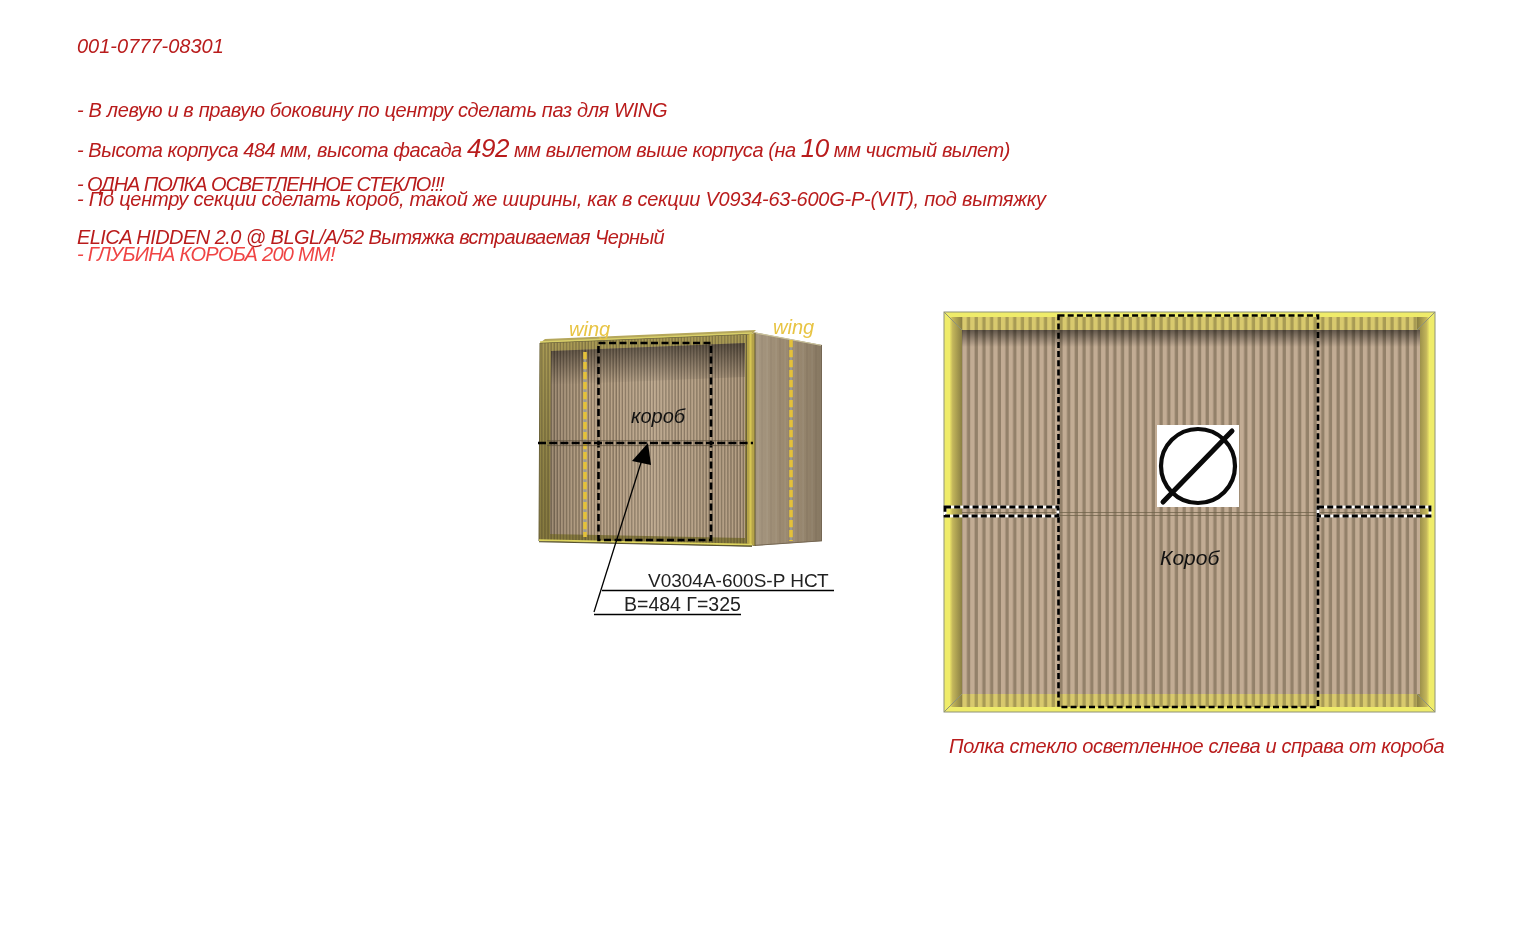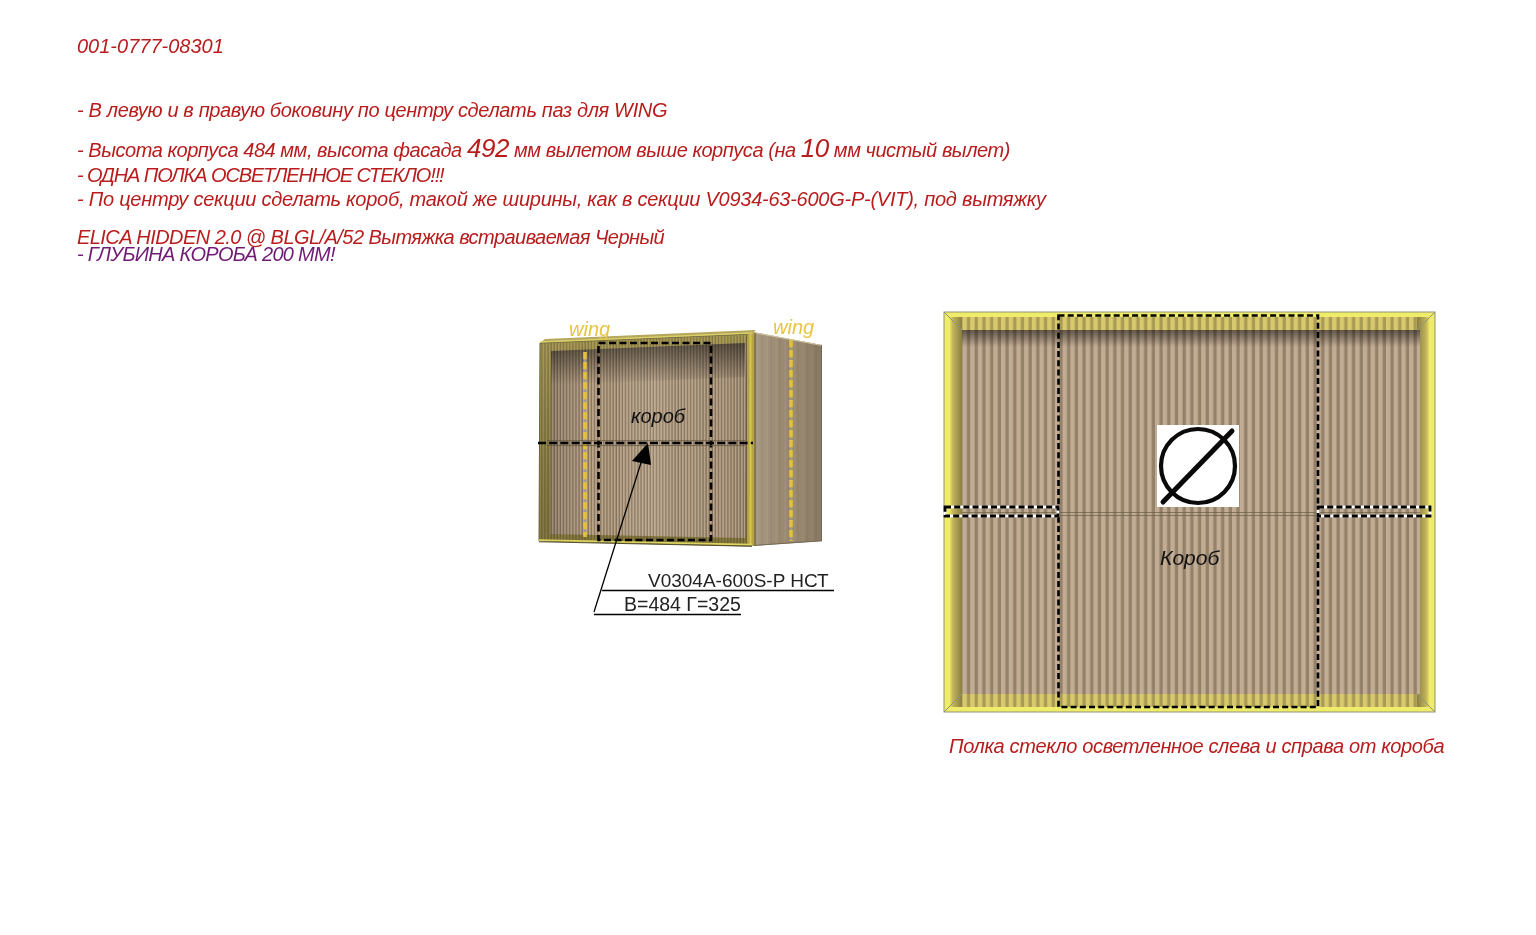--- a/index.html
+++ b/index.html
@@ -9,27 +9,27 @@
 </style>
 </head>
 <body>
 
 <div class="txt" style="top:33px;">001-0777-08301</div>
 
 <div class="txt" style="top:85px;letter-spacing:-0.35px;margin-top:12px;">- В левую и в правую боковину по центру сделать паз для WING</div>
 
 <div class="txt" style="top:137px;letter-spacing:-0.45px;">- Высота корпуса 484 мм, высота фасада <span class="big">492</span> мм вылетом выше корпуса (на <span class="big">10</span> мм чистый вылет)</div>
 
-<div class="txt" style="top:162px;letter-spacing:-1.1px;">- ОДНА ПОЛКА ОСВЕТЛЕННОЕ СТЕКЛО!!!</div>
+<div class="txt" style="top:171px;letter-spacing:-1.1px;">- ОДНА ПОЛКА ОСВЕТЛЕННОЕ СТЕКЛО!!!</div>
 
 <div class="txt" style="top:186px;letter-spacing:-0.25px;">- По центру секции сделать короб, такой же ширины, как в секции V0934-63-600G-P-(VIT), под вытяжку</div>
 
 <div class="txt" style="top:224px;letter-spacing:-0.55px;">ELICA HIDDEN 2.0 @ BLGL/A/52 Вытяжка встраиваемая Черный</div>
 
-<div class="txt" style="top:241px;color:#701a75;letter-spacing:-0.7px;">- ГЛУБИНА КОРОБА 200 ММ!</div>
+<div class="txt" style="top:241px;color:#ef4444;letter-spacing:-0.7px;">- ГЛУБИНА КОРОБА 200 ММ!</div>
 
 <svg width="1536" height="935" viewBox="0 0 1536 935">
 <defs>
   <pattern id="woodL" width="3.1" height="8" patternUnits="userSpaceOnUse">
     <rect width="3.1" height="8" fill="#bca68a"></rect>
     <rect x="1.8" width="1.3" height="8" fill="#86745e"></rect>
   </pattern>
   <pattern id="oliveL" width="3.1" height="8" patternUnits="userSpaceOnUse">
     <rect width="3.1" height="8" fill="#ab9c55"></rect>
     <rect x="1.8" width="1.3" height="8" fill="#837744"></rect>

